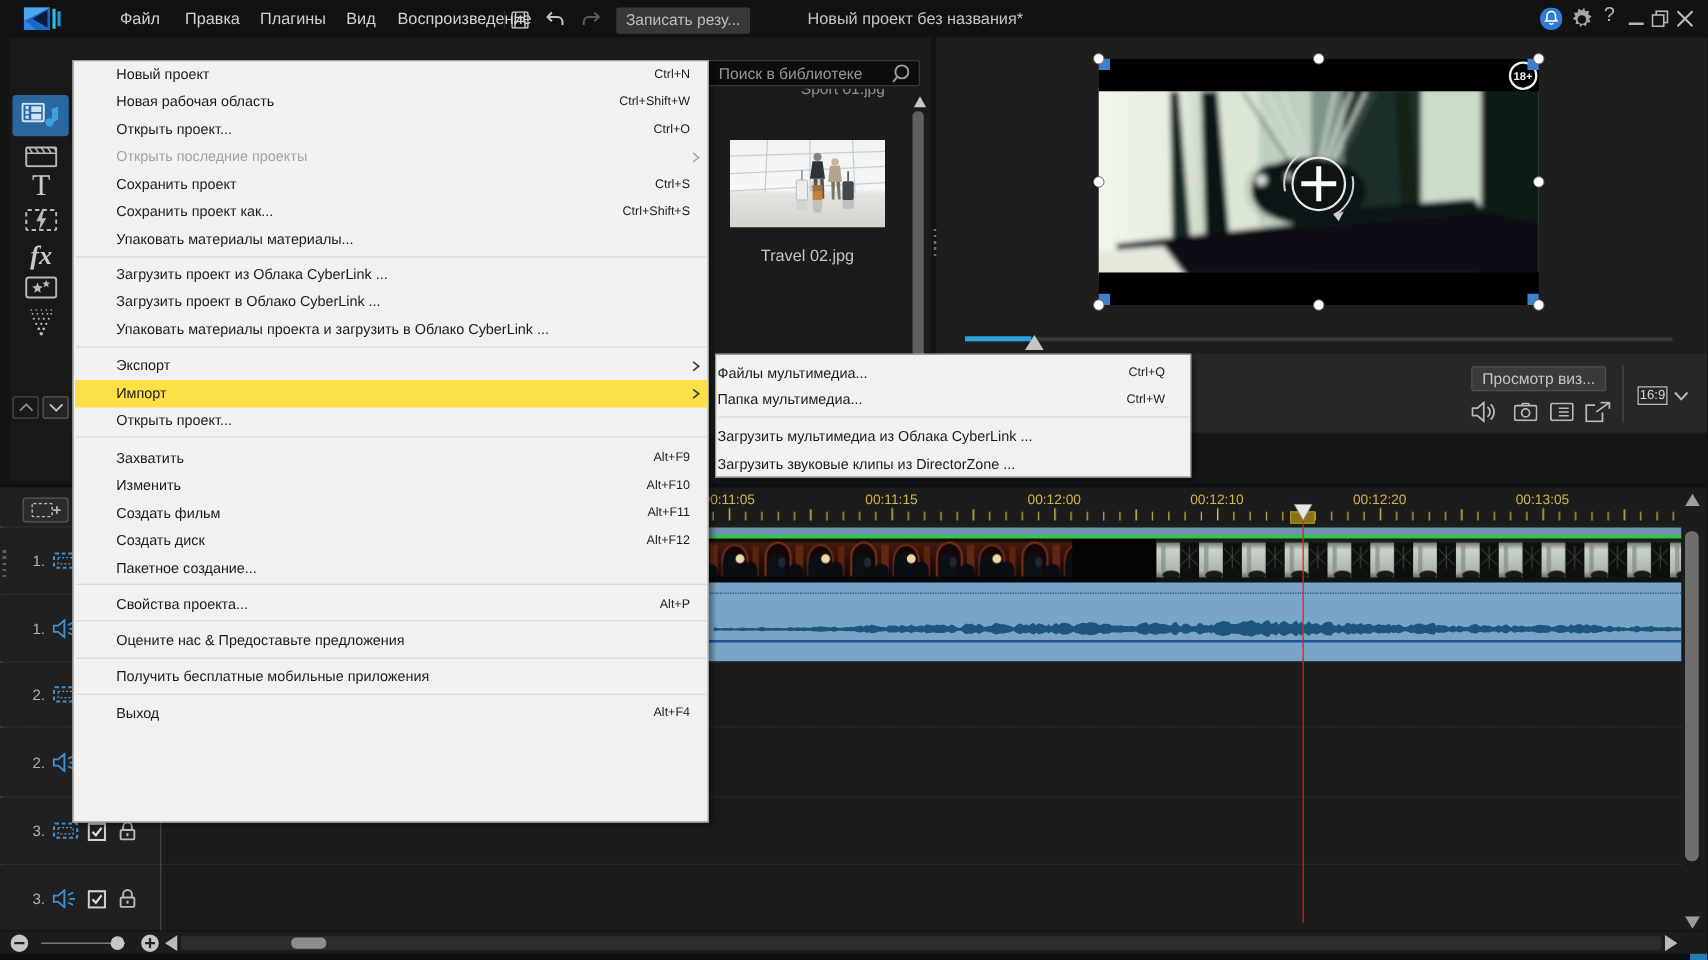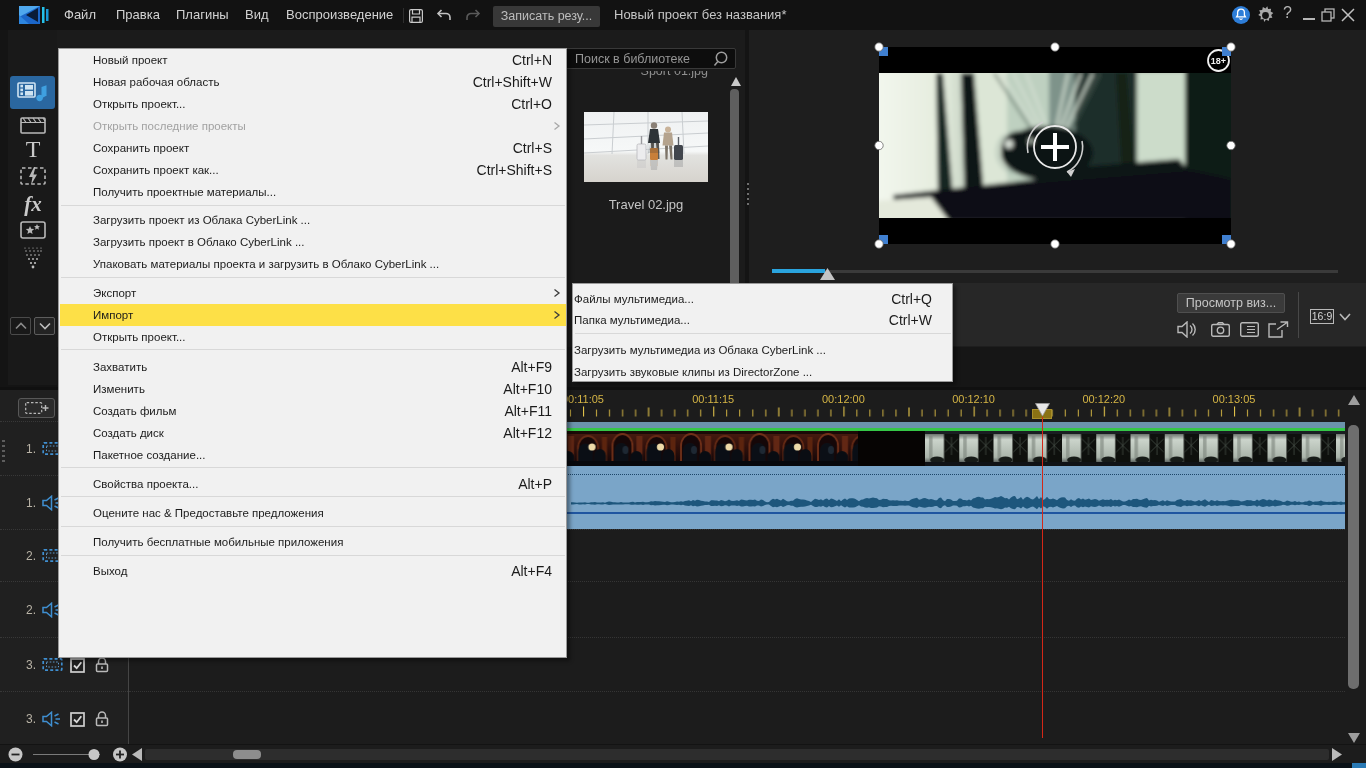--- a/index.html
+++ b/index.html
@@ -1,23 +1,23 @@
 <!DOCTYPE html>
 <html><head><meta charset="utf-8">
 <style>
 *{margin:0;padding:0;box-sizing:border-box;}
 html,body{width:1366px;height:768px;background:#141414;overflow:hidden;}
 body{font-family:"Liberation Sans",sans-serif;}
 #app{position:relative;width:1366px;height:768px;background:#141414;overflow:hidden;opacity:0.999;}
 .abs{position:absolute;}
 .topbar{position:absolute;left:0;top:0;width:1366px;height:30px;background:#121212;}
-.mitem{position:absolute;top:0;height:30px;line-height:30px;color:#d2d2d2;font-size:13px;}
+.mitem{position:absolute;top:0;height:30px;line-height:30px;color:#d2d2d2;font-size:13px;margin-left:32px;}
 .menu{position:absolute;left:58px;top:48px;width:509px;height:610px;background:#f1f1f1;border:1px solid #9a9a9a;box-shadow:3px 3px 4px rgba(0,0,0,0.4);z-index:50;}
 .mi{position:absolute;left:1px;width:506px;height:22px;line-height:22px;font-size:11.5px;color:#1b1b1b;padding-left:33px;}
-.acc{position:absolute;right:14px;top:0;height:22px;line-height:22px;font-size:14px;color:#1b1b1b;}
+.acc{position:absolute;right:14px;top:0;height:22px;line-height:22px;font-size:10px;color:#1b1b1b;}
 .sep{position:absolute;left:2px;width:504px;height:1px;background:#d8d8d8;}
 .arrow{position:absolute;right:7px;top:5px;width:12px;height:12px;}
 .submenu{position:absolute;left:572px;top:283px;width:381px;height:99px;background:#f1f1f1;border:1px solid #9a9a9a;box-shadow:3px 3px 4px rgba(0,0,0,0.4);z-index:51;}
 .smi{position:absolute;left:1px;width:378px;height:22px;line-height:22px;font-size:11.5px;color:#1b1b1b;}
 .smi .acc{right:20px;}
 .sidebar{position:absolute;left:8px;top:30px;width:49px;height:355px;background:#191919;}
 .library{position:absolute;left:57px;top:30px;width:688px;height:317px;background:#1b1b1b;}
 .preview{position:absolute;left:749px;top:30px;width:617px;height:317px;background:#1e1e1e;}
 .darkband{position:absolute;left:57px;top:347px;width:1309px;height:40px;background:#161616;}
 .timeline{position:absolute;left:0;top:387px;width:1366px;height:381px;background:#1c1c1c;}
@@ -550,21 +550,21 @@
 
 <div class="menu">
  <div class="mi" style="top:0px;color:#1b1b1b">Новый проект<span class="acc">Ctrl+N</span></div>
 <div class="mi" style="top:22px;color:#1b1b1b">Новая рабочая область<span class="acc">Ctrl+Shift+W</span></div>
 <div class="mi" style="top:44px;color:#1b1b1b">Открыть проект...<span class="acc">Ctrl+O</span></div>
 <div class="mi" style="top:65.5px;color:#a2a2a2">Открыть последние проекты<svg class="arrow" style="right:4px" viewBox="0 0 12 12">
           <path d="M4.5,2.5 L9,6 L4.5,9.5" stroke="#a8a8a8" stroke-width="1.3" fill="none"></path>
         </svg></div>
 <div class="mi" style="top:87.5px;color:#1b1b1b">Сохранить проект<span class="acc">Ctrl+S</span></div>
 <div class="mi" style="top:109.5px;color:#1b1b1b">Сохранить проект как...<span class="acc">Ctrl+Shift+S</span></div>
-<div class="mi" style="top:131.5px;color:#1b1b1b">Получить проектные материалы...</div>
+<div class="mi" style="top:131.5px;color:#1b1b1b">Упаковать материалы материалы...</div>
 <div class="sep" style="top:155.5px"></div>
 <div class="mi" style="top:160px;color:#1b1b1b">Загрузить проект из Облака CyberLink ...</div>
 <div class="mi" style="top:182px;color:#1b1b1b">Загрузить проект в Облако CyberLink ...</div>
 <div class="mi" style="top:204px;color:#1b1b1b">Упаковать материалы проекта и загрузить в Облако CyberLink ...</div>
 <div class="sep" style="top:227.5px"></div>
 <div class="mi" style="top:233px;color:#1b1b1b">Экспорт<svg class="arrow" style="right:4px" viewBox="0 0 12 12">
           <path d="M4.5,2.5 L9,6 L4.5,9.5" stroke="#3c3c3c" stroke-width="1.3" fill="none"></path>
         </svg></div>
 <div class="mi" style="top:254.5px;background:#fde047;color:#1b1b1b">Импорт<svg class="arrow" style="right:4px" viewBox="0 0 12 12">
           <path d="M4.5,2.5 L9,6 L4.5,9.5" stroke="#3c3c3c" stroke-width="1.3" fill="none"></path>

